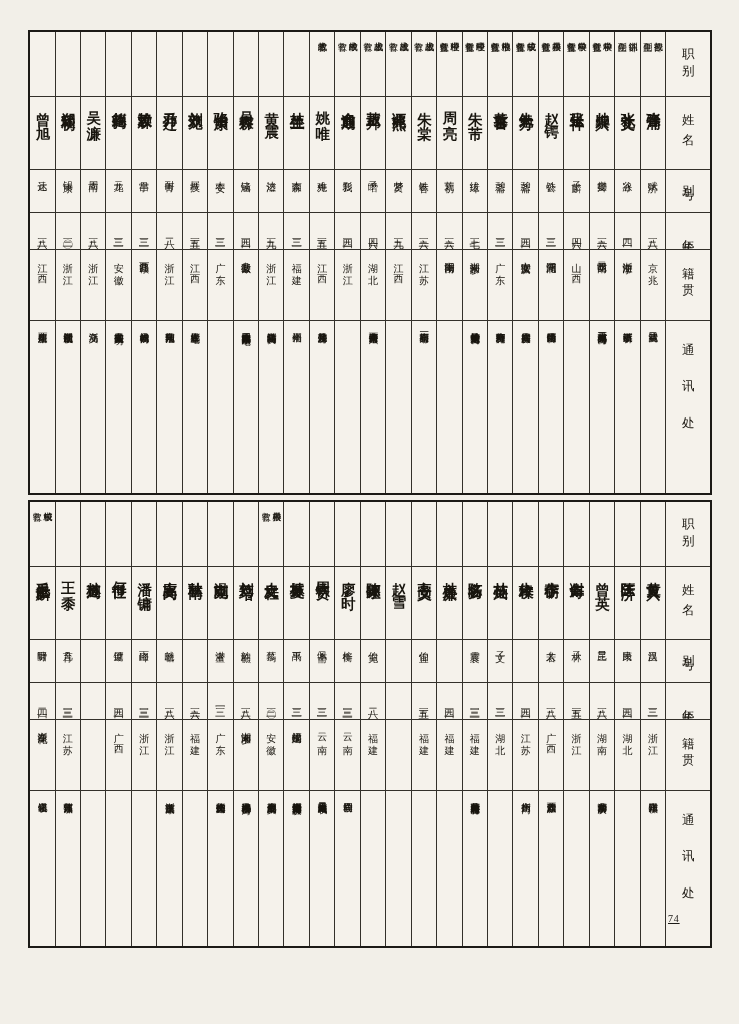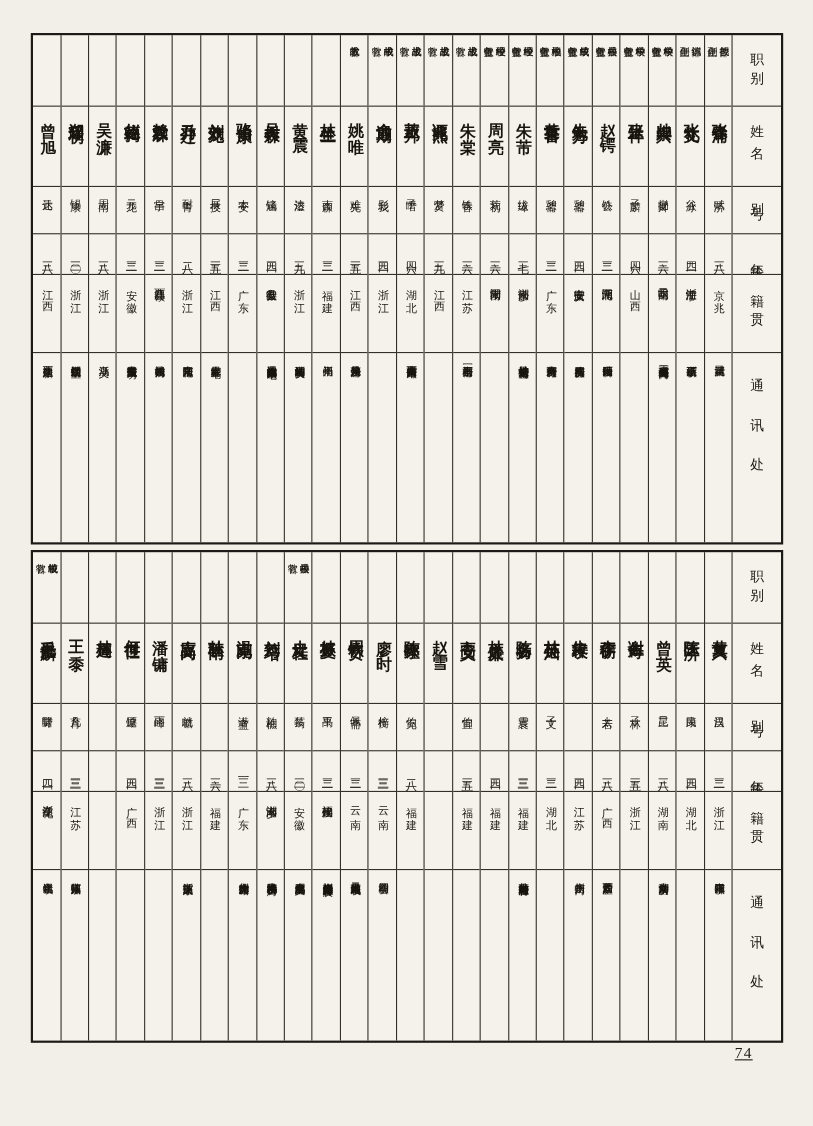--- a/index.html
+++ b/index.html
@@ -32,21 +32,21 @@
   .place{font-size:10px;padding-top:4px;line-height:1.12;letter-spacing:.05em;}
   .place.sp2{letter-spacing:1.15em;padding-top:5px;}
   .addr{font-size:9.5px;line-height:1.14;padding-top:4px;letter-spacing:.02em;}
   .rh{font-size:12.5px;line-height:1;}
   .rh-role{letter-spacing:1.3em;padding-top:7px;}
   .rh-name{letter-spacing:1.5em;padding-top:7px;}
   .rh-alias{letter-spacing:.35em;padding-top:5px;}
   .rh-age{letter-spacing:.15em;}
   .rh-place{letter-spacing:1.4em;padding-top:7px;}
   .rh-addr{letter-spacing:2.9em;padding-top:12px;}
-  .page-number{position:absolute;left:668px;top:951px;font-size:14px;
+  .page-number{position:absolute;left:668px;top:913px;font-size:10px;
     letter-spacing:.08em;color:#1c1a16;text-decoration:underline;}
 </style>
 </head>
 <body>
 
 <div class="sheet">
   <div class="frame">
 
     <section class="half half-top">
       <div class="col hcol">

